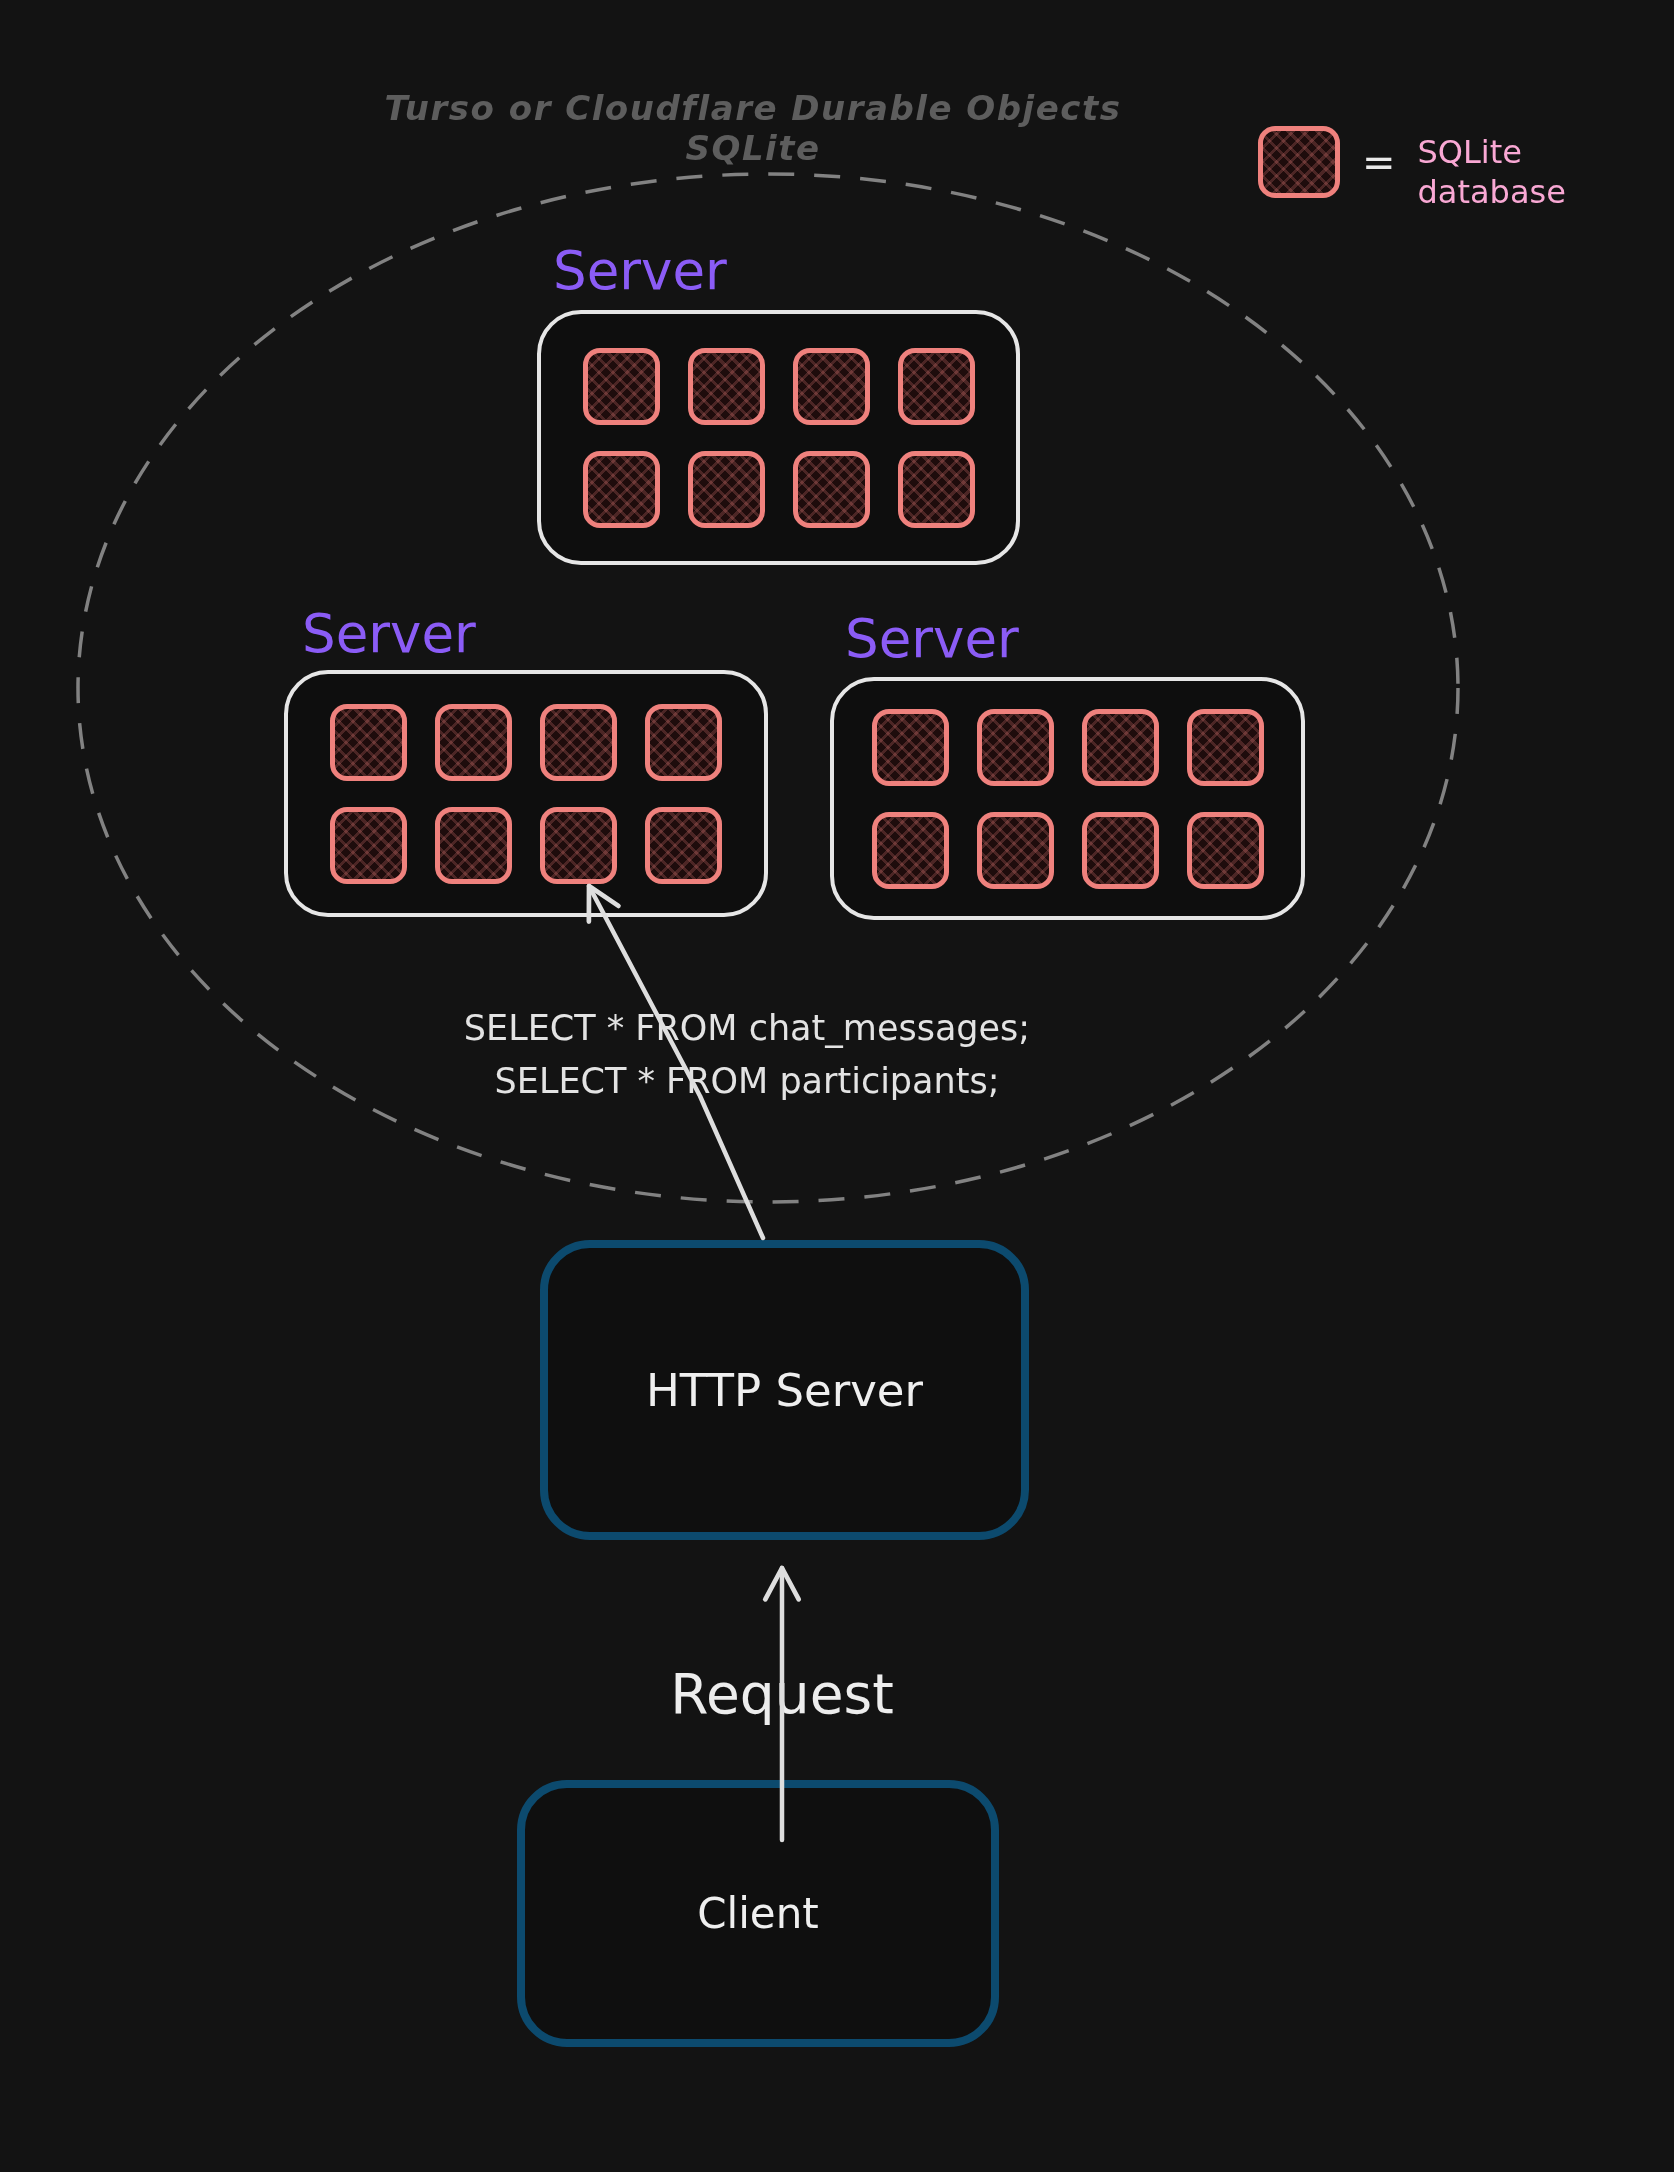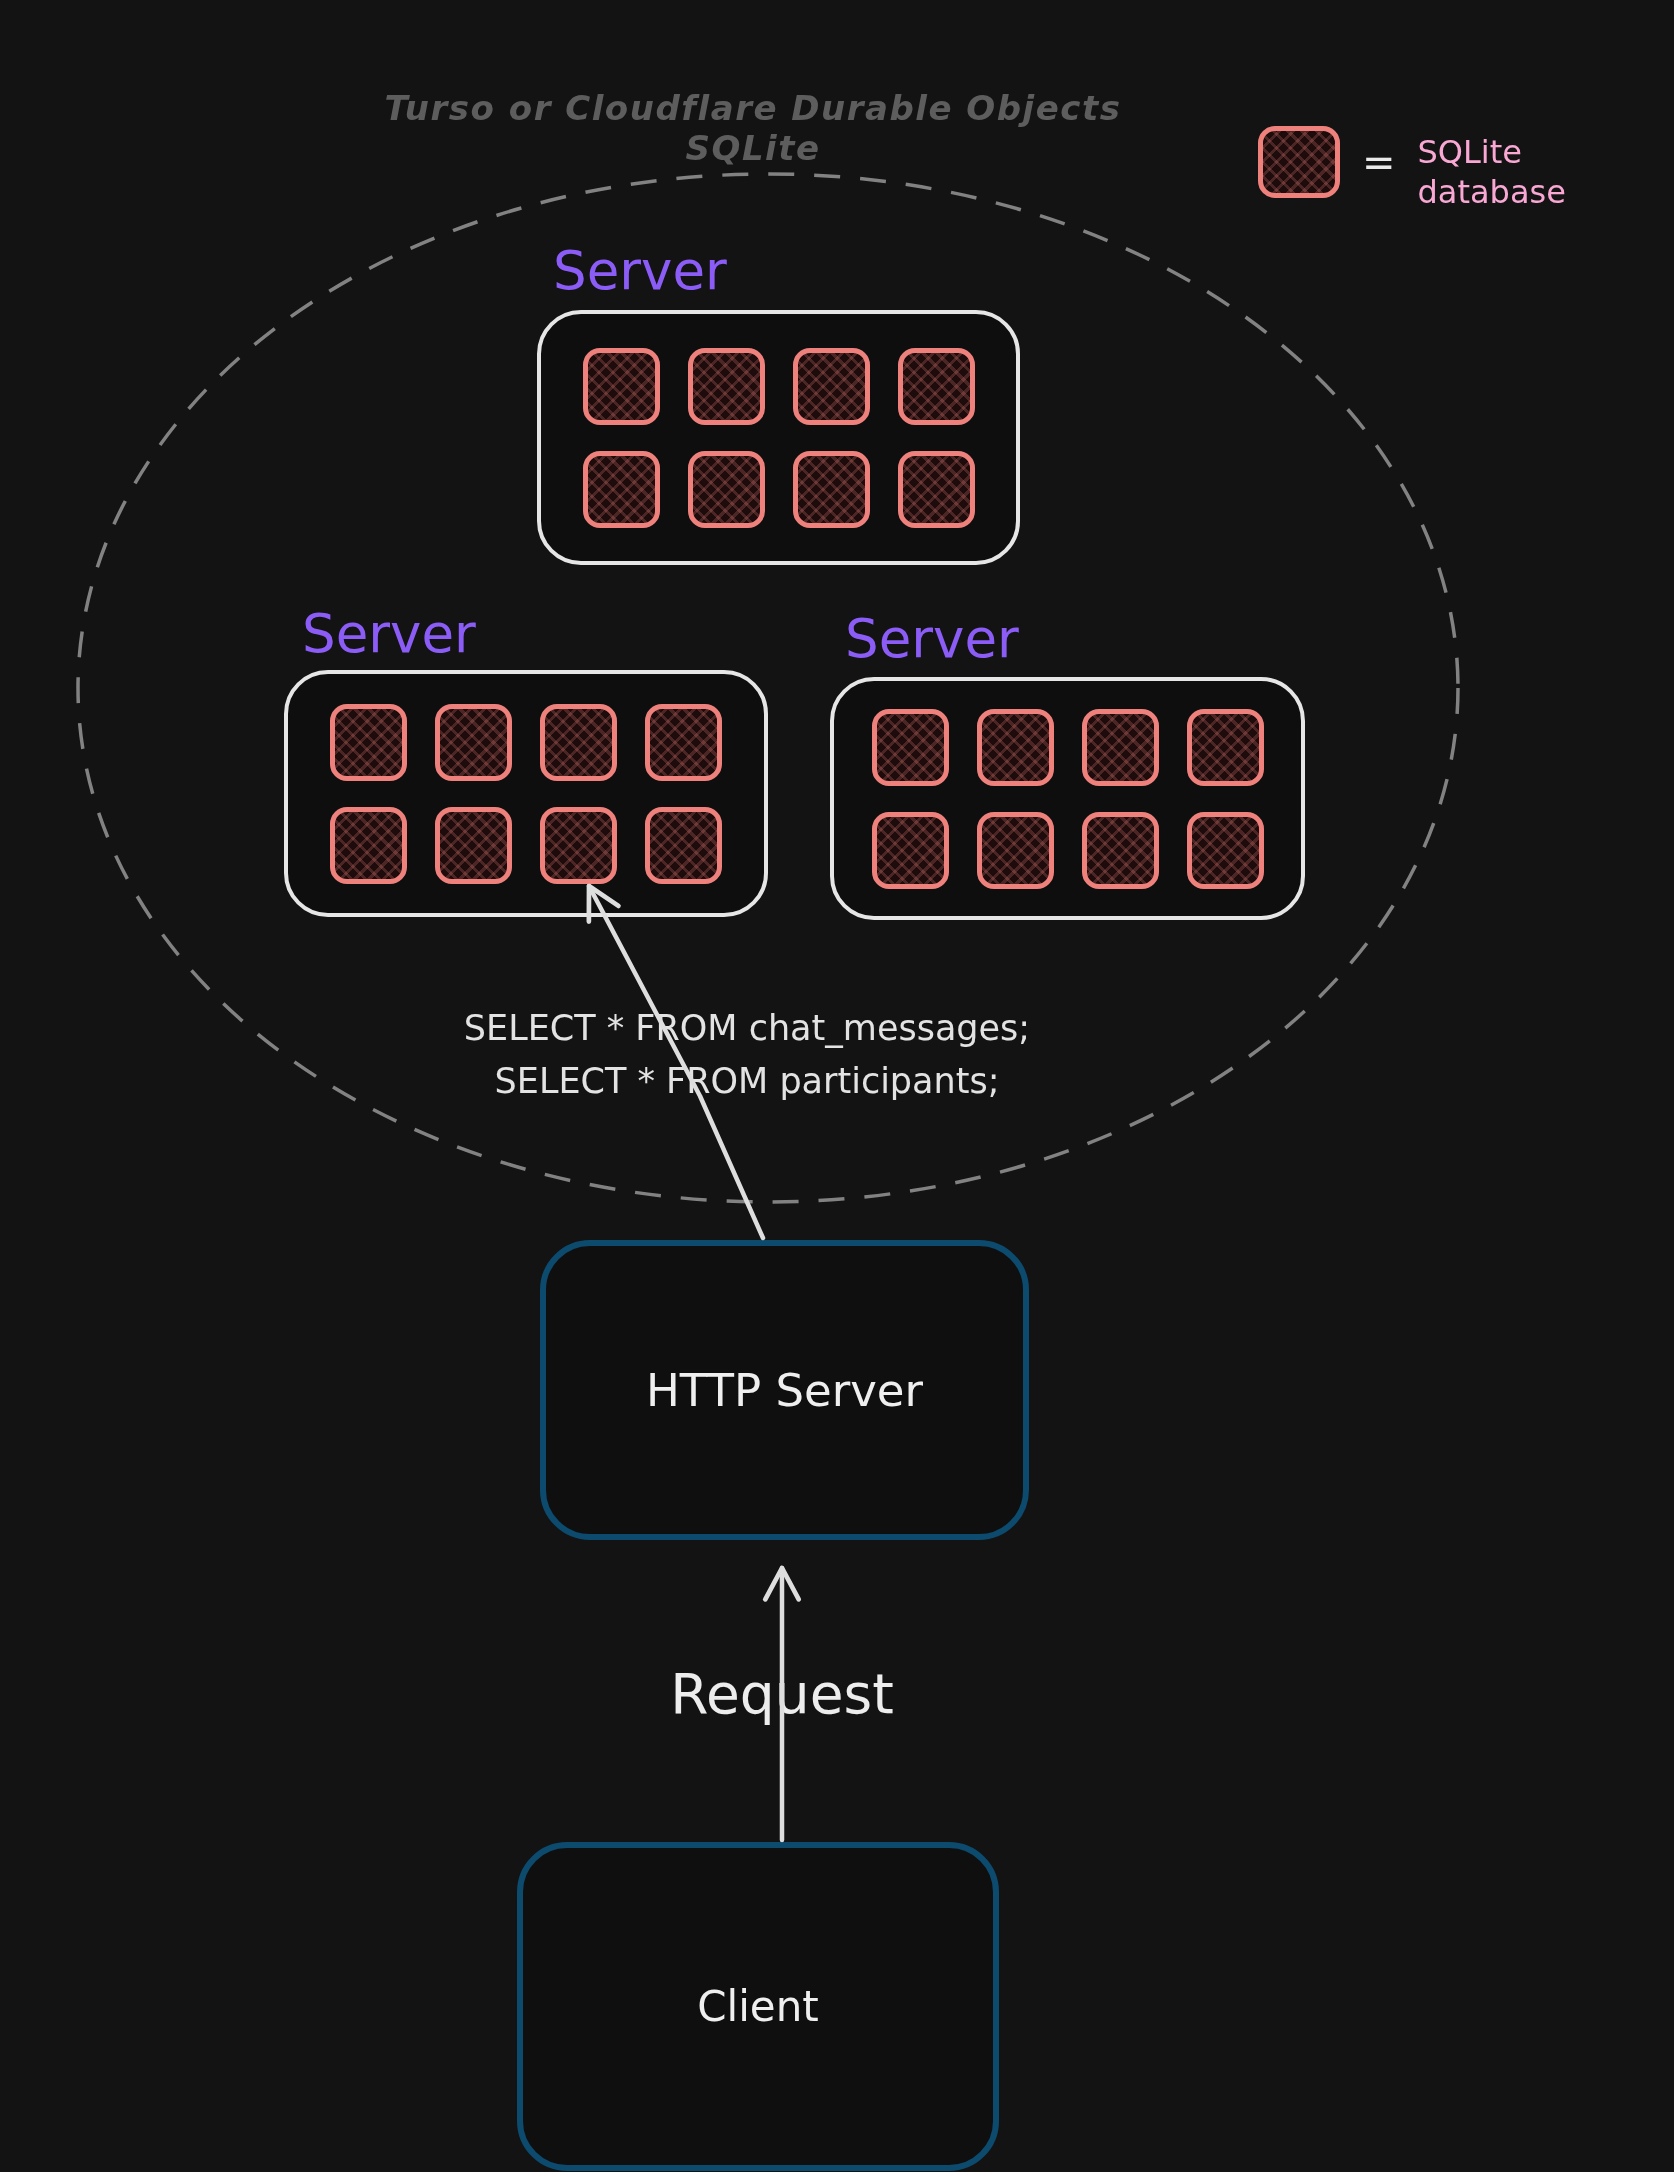--- a/index.html
+++ b/index.html
@@ -98,30 +98,30 @@
     text-align: center;
     color: #e3e3e3;
     font-size: 35px;
     line-height: 1.5;
   }
 
   
   .node {
     position: absolute;
     box-sizing: border-box;
-    border: 6px solid #0c4a6e;
+    border: 8px solid #0c4a6e;
     border-radius: 50px;
     background: rgba(6,6,6,.3);
     display: flex;
     align-items: center;
     justify-content: center;
     color: #efefef;
   }
   .node-http   { left: 540px; top: 1240px; width: 489px; height: 300px; font-size: 45px; }
-  .node-client { left: 517px; top: 1842px; width: 482px; height: 329px; font-size: 42px; }
+  .node-client { left: 517px; top: 1780px; width: 482px; height: 267px; font-size: 42px; }
 
   
   .request-label {
     position: absolute;
     left: 617px;
     top: 1662px;
     width: 330px;
     text-align: center;
     color: #ededed;
     font-size: 55px;

